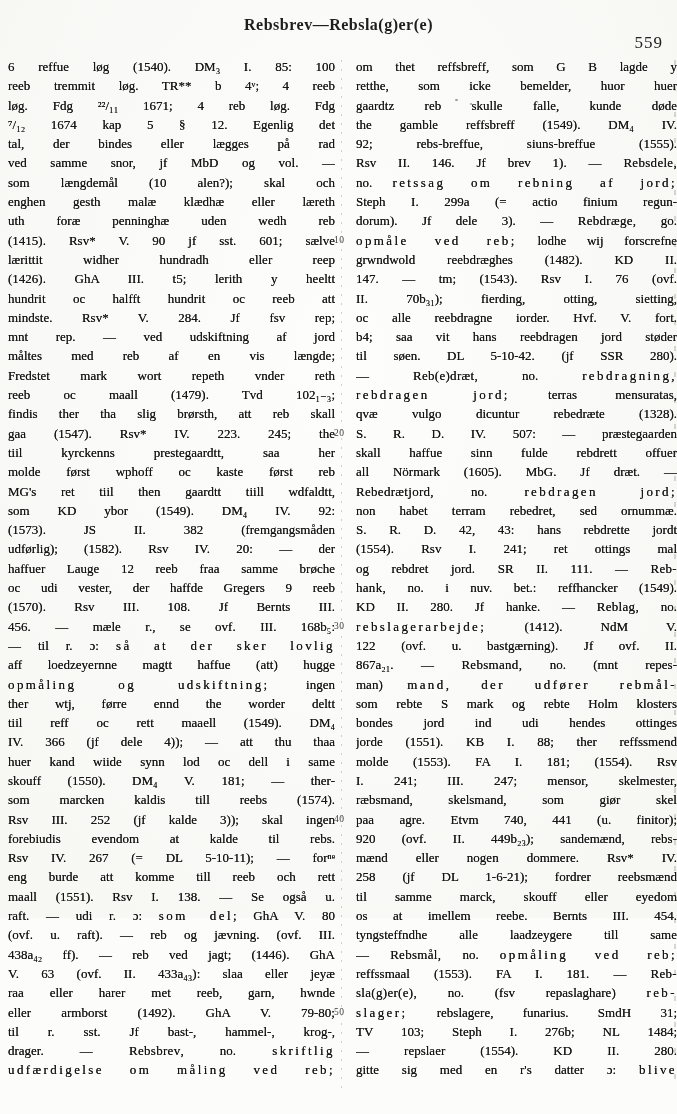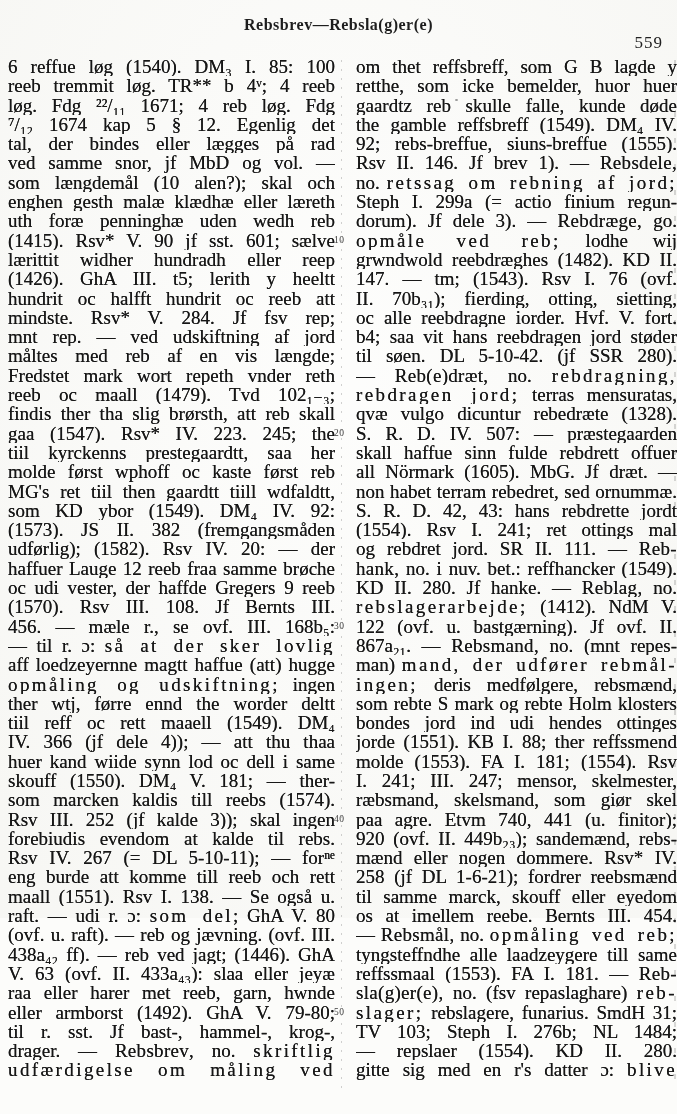--- a/index.html
+++ b/index.html
@@ -30,21 +30,21 @@
   }
   .head-page-num {
     position: absolute; right: 14px; top: 1px;
     font-size: 17px; color: #222;
     letter-spacing: 1px;
     margin-top: 16px;
   }
   
   .col {
     position: absolute; top: 57px;
-    font-size: 19px;
+    font-size: 13px;
   }
   #left-column  { left: 8px;  width: 327px; }
   #right-column { left: 356px; width: 321px; }
   .line {
     height: 19.3px;
     line-height: 19.3px;
     overflow: hidden;
     text-align: justify;
     text-align-last: justify;
     white-space: normal;
@@ -172,45 +172,45 @@
       <div class="line"><span class="seg-p">II. 70b₃₁); fierding, otting, sietting,</span></div>
       <div class="line"><span class="seg-p">oc alle reebdragne iorder. Hvf. V. fort.</span></div>
       <div class="line"><span class="seg-p">b4; saa vit hans reebdragen jord støder</span></div>
       <div class="line"><span class="seg-p">til søen. DL 5-10-42. (jf SSR 280).</span></div>
       <div class="line"><span class="seg-p">— </span><span class="seg-b">Reb(e)dræt,</span><span class="seg-p"> no. </span><span class="seg-sp">rebdragning,</span></div>
       <div class="line"><span class="seg-sp">rebdragen jord;</span><span class="seg-p"> terras mensuratas,</span></div>
       <div class="line"><span class="seg-p">qvæ vulgo dicuntur rebedræte (1328).</span></div>
       <div class="line"><span class="seg-p">S. R. D. IV. 507: — præstegaarden</span></div>
       <div class="line"><span class="seg-p">skall haffue sinn fulde rebdrett offuer</span></div>
       <div class="line"><span class="seg-p">all Nörmark (1605). MbG. Jf dræt. —</span></div>
+      <div class="line"><span class="seg-b">Rebedrætjord,</span><span class="seg-p"> no. </span><span class="seg-sp">rebdragen jord;</span></div>
       <div class="line"><span class="seg-p">non habet terram rebedret, sed ornummæ.</span></div>
       <div class="line"><span class="seg-p">S. R. D. 42, 43: hans rebdrette jordt</span></div>
       <div class="line"><span class="seg-p">(1554). Rsv I. 241; ret ottings mal</span></div>
       <div class="line"><span class="seg-p">og rebdret jord. SR II. 111. — </span><span class="seg-b">Reb-</span></div>
       <div class="line"><span class="seg-b">hank,</span><span class="seg-p"> no. i nuv. bet.: reffhancker (1549).</span></div>
       <div class="line"><span class="seg-p">KD II. 280. Jf hanke. — </span><span class="seg-b">Reblag,</span><span class="seg-p"> no.</span></div>
       <div class="line"><span class="seg-sp">rebslagerarbejde;</span><span class="seg-p"> (1412). NdM V.</span></div>
       <div class="line"><span class="seg-p">122 (ovf. u. bastgærning). Jf ovf. II.</span></div>
       <div class="line"><span class="seg-p">867a₂₁. — </span><span class="seg-b">Rebsmand,</span><span class="seg-p"> no. (mnt repes-</span></div>
       <div class="line"><span class="seg-p">man) </span><span class="seg-sp">mand, der udfører rebmål-</span></div>
-      <div class="line"><span class="seg-sp">ingen;</span><span class="seg-p"> deris medfølgere, rebsmænd,</span></div>
       <div class="line"><span class="seg-p">som rebte S mark og rebte Holm klosters</span></div>
       <div class="line"><span class="seg-p">bondes jord ind udi hendes ottinges</span></div>
       <div class="line"><span class="seg-p">jorde (1551). KB I. 88; ther reffssmend</span></div>
       <div class="line"><span class="seg-p">molde (1553). FA I. 181; (1554). Rsv</span></div>
       <div class="line"><span class="seg-p">I. 241; III. 247; mensor, skelmester,</span></div>
       <div class="line"><span class="seg-p">ræbsmand, skelsmand, som giør skel</span></div>
       <div class="line"><span class="seg-p">paa agre. Etvm 740, 441 (u. finitor);</span></div>
       <div class="line"><span class="seg-p">920 (ovf. II. 449b₂₃); sandemænd, rebs-</span></div>
       <div class="line"><span class="seg-p">mænd eller nogen dommere. Rsv* IV.</span></div>
       <div class="line"><span class="seg-p">258 (jf DL 1-6-21); fordrer reebsmænd</span></div>
       <div class="line"><span class="seg-p">til samme marck, skouff eller eyedom</span></div>
       <div class="line"><span class="seg-p">os at imellem reebe. Bernts III. 454.</span></div>
+      <div class="line"><span class="seg-p">tyngsteffndhe alle laadzeygere till same</span></div>
       <div class="line"><span class="seg-p">— </span><span class="seg-b">Rebsmål,</span><span class="seg-p"> no. </span><span class="seg-sp">opmåling ved reb;</span></div>
-      <div class="line"><span class="seg-p">tyngsteffndhe alle laadzeygere till same</span></div>
       <div class="line"><span class="seg-p">reffssmaal (1553). FA I. 181. — </span><span class="seg-b">Reb-</span></div>
       <div class="line"><span class="seg-b">sla(g)er(e),</span><span class="seg-p"> no. (fsv repaslaghare) </span><span class="seg-sp">reb-</span></div>
       <div class="line"><span class="seg-sp">slager;</span><span class="seg-p"> rebslagere, funarius. SmdH 31;</span></div>
       <div class="line"><span class="seg-p">TV 103; Steph I. 276b; NL 1484;</span></div>
       <div class="line"><span class="seg-p">— repslaer (1554). KD II. 280.</span></div>
       <div class="line"><span class="seg-p">gitte sig med en r's datter ɔ: </span><span class="seg-sp">blive</span></div>
     </div>
 
   <div class="edge-artifact"></div>
   <div class="speckle s1"></div>

